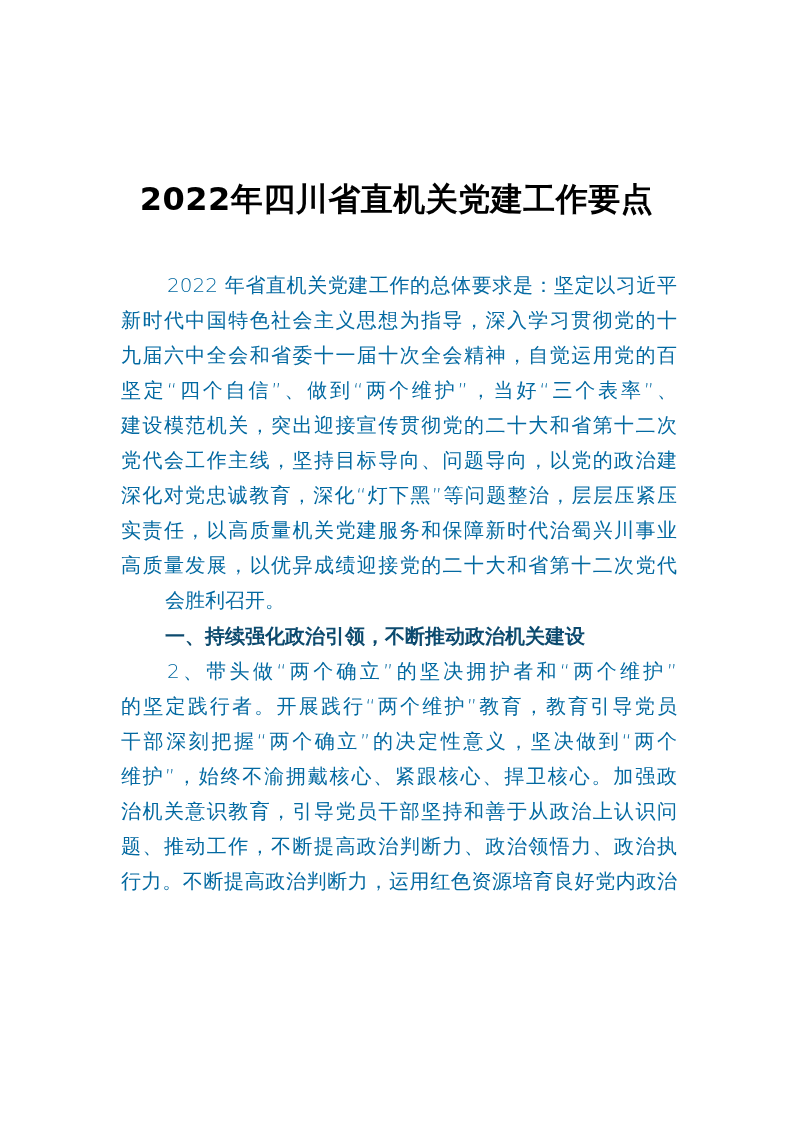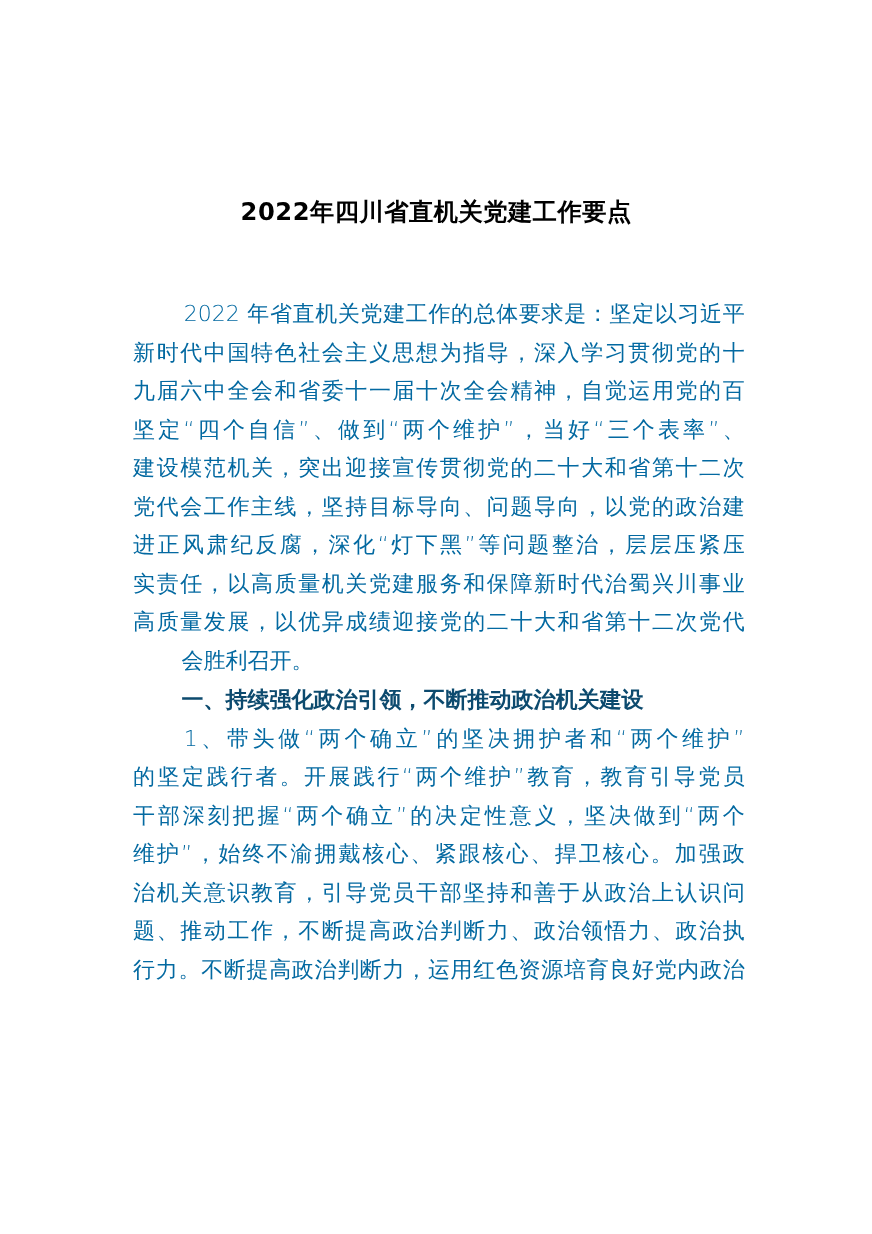--- a/index.html
+++ b/index.html
@@ -23,21 +23,21 @@
     background: #ffffff;
   }
   .title {
     position: absolute;
     top: 178px;
     left: 0;
     width: 793px;
     text-align: center;
     font-family: "DejaVu Sans", "Liberation Sans", sans-serif;
     font-weight: bold;
-    font-size: 22px;
+    font-size: 32px;
     letter-spacing: 0.5px;
     color: #000;
     margin: 0;
   }
   .body-text {
     position: absolute;
     left: 121px;
     top: 268px;
     width: 556px;
   }
@@ -77,30 +77,30 @@
   <h1 class="title">2022年四川省直机关党建工作要点</h1>
 
   <div class="body-text">
     <div>
       <div class="line indent">2022 年省直机关党建工作的总体要求是：坚定以习近平</div>
       <div class="line">新时代中国特色社会主义思想为指导，深入学习贯彻党的十</div>
       <div class="line">九届六中全会和省委十一届十次全会精神，自觉运用党的百</div>
       <div class="line">坚定“四个自信”、做到“两个维护”，当好“三个表率”、</div>
       <div class="line">建设模范机关，突出迎接宣传贯彻党的二十大和省第十二次</div>
       <div class="line">党代会工作主线，坚持目标导向、问题导向，以党的政治建</div>
-      <div class="line">进正风肃纪反腐，深化“灯下黑”等问题整治，层层压紧压</div>
+      <div class="line">深化对党忠诚教育，深化“灯下黑”等问题整治，层层压紧压</div>
       <div class="line">实责任，以高质量机关党建服务和保障新时代治蜀兴川事业</div>
       <div class="line">高质量发展，以优异成绩迎接党的二十大和省第十二次党代</div>
       <div class="line last">会胜利召开。</div>
     </div>
 
     <div class="heading">一、持续强化政治引领，不断推动政治机关建设</div>
 
     <div>
-      <div class="line indent">1、带头做“两个确立”的坚决拥护者和“两个维护”</div>
+      <div class="line indent">2、带头做“两个确立”的坚决拥护者和“两个维护”</div>
       <div class="line">的坚定践行者。开展践行“两个维护”教育，教育引导党员</div>
       <div class="line">干部深刻把握“两个确立”的决定性意义，坚决做到“两个</div>
       <div class="line">维护”，始终不渝拥戴核心、紧跟核心、捍卫核心。加强政</div>
       <div class="line">治机关意识教育，引导党员干部坚持和善于从政治上认识问</div>
       <div class="line">题、推动工作，不断提高政治判断力、政治领悟力、政治执</div>
       <div class="line">行力。不断提高政治判断力，运用红色资源培育良好党内政治</div>
     </div>
   </div>
 </div>
 

